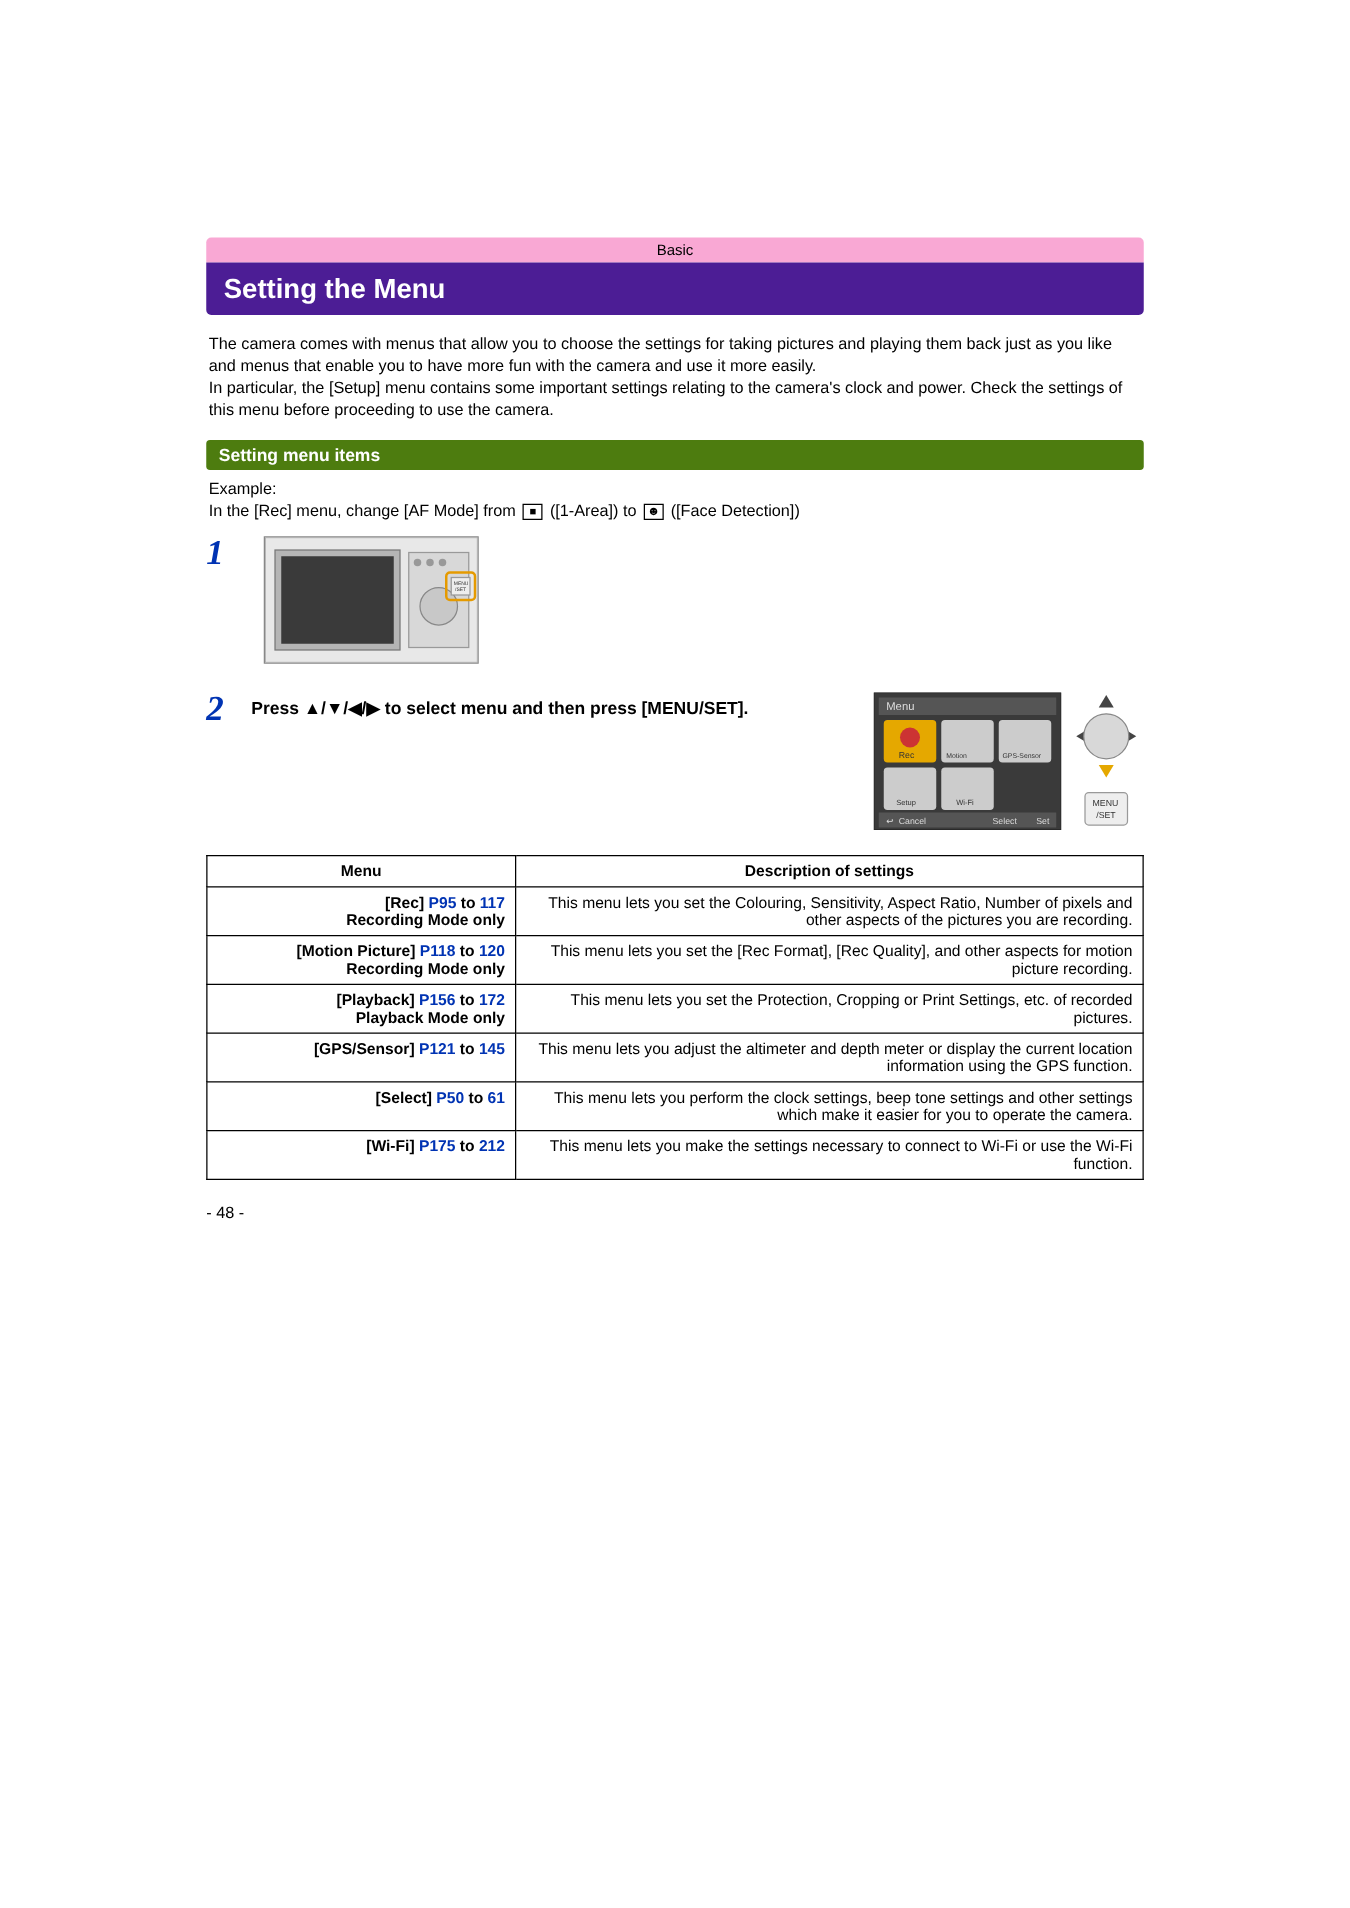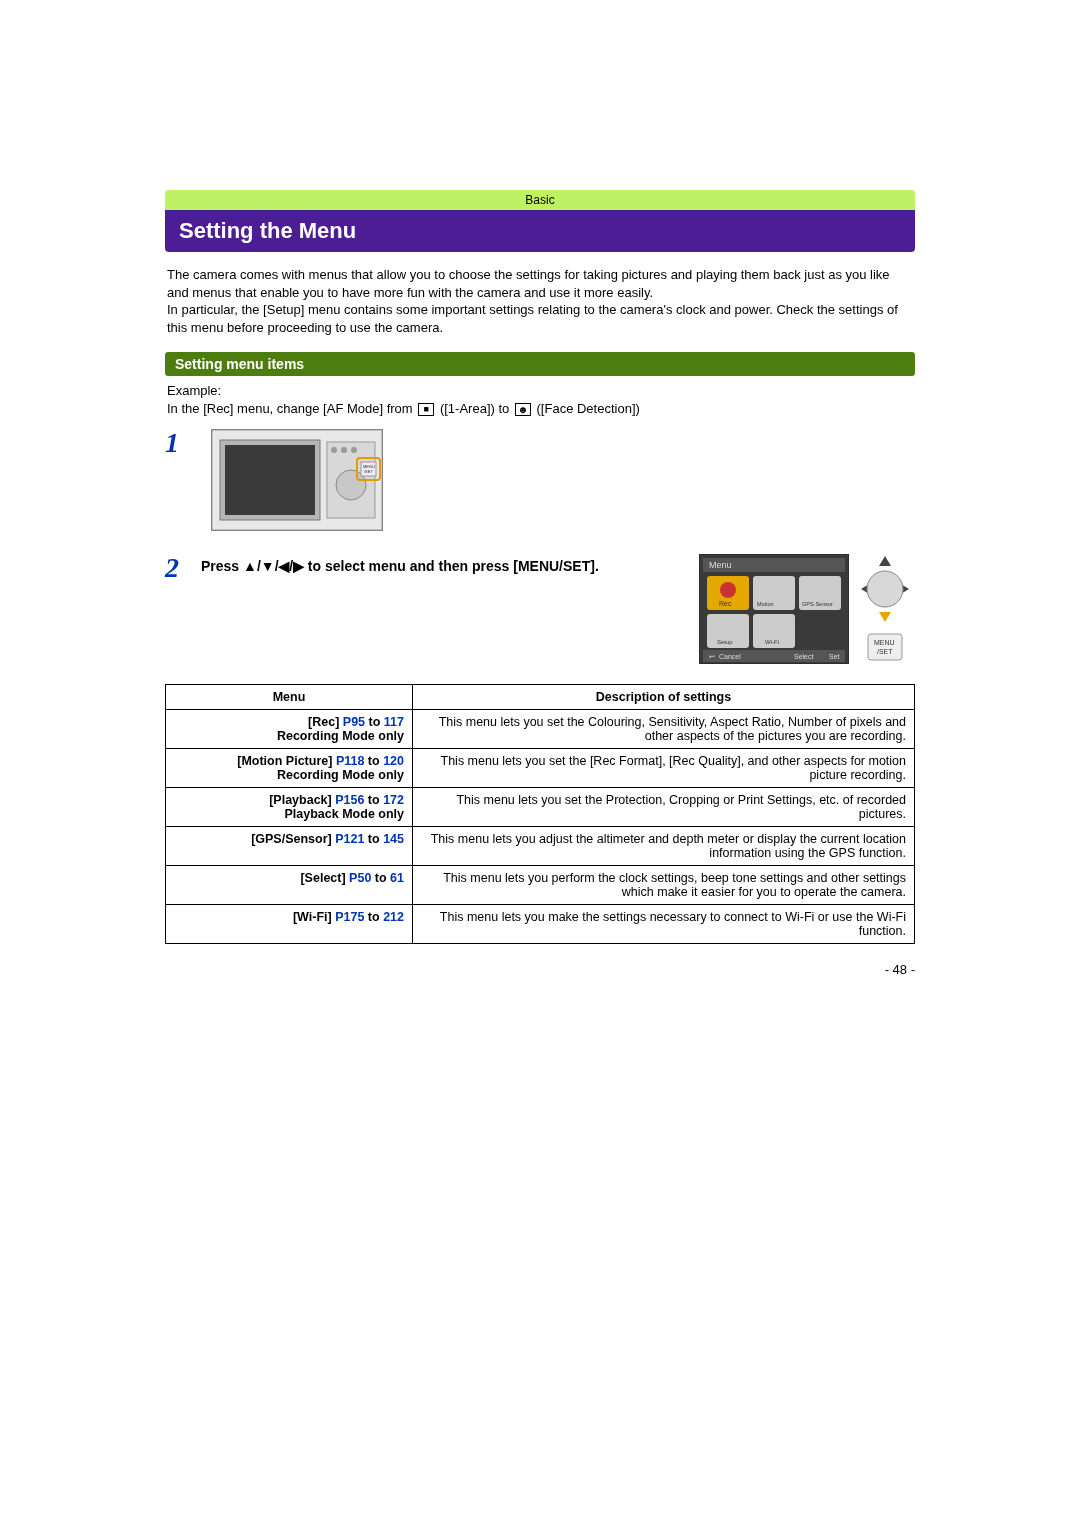--- a/index.html
+++ b/index.html
@@ -10,21 +10,21 @@
     font-size: 13px;
     color: #000;
     width: 1080px;
   }
   .page {
     width: 750px;
     margin: 190px auto 0 auto;
     position: relative;
   }
   .breadcrumb-bar {
-    background: #bef264;
+    background: #f9a8d4;
     border-radius: 4px 4px 0 0;
     padding: 3px 0;
     text-align: center;
     font-size: 12px;
     color: #000;
   }
   .title-bar {
     background: #4c1d95;
     color: #fff;
     font-size: 22px;
@@ -120,21 +120,21 @@
     font-weight: bold;
   }
   .page-link {
     color: #0033b3;
     font-weight: bold;
   }
   .mode-note {
     font-weight: bold;
   }
   .page-num {
-    text-align: right;
+    text-align: left;
     margin: 18px 0 40px 0;
     font-size: 13px;
   }
   .dpad-group {
     display: flex;
     align-items: center;
     gap: 6px;
   }
 </style>
 </head>

